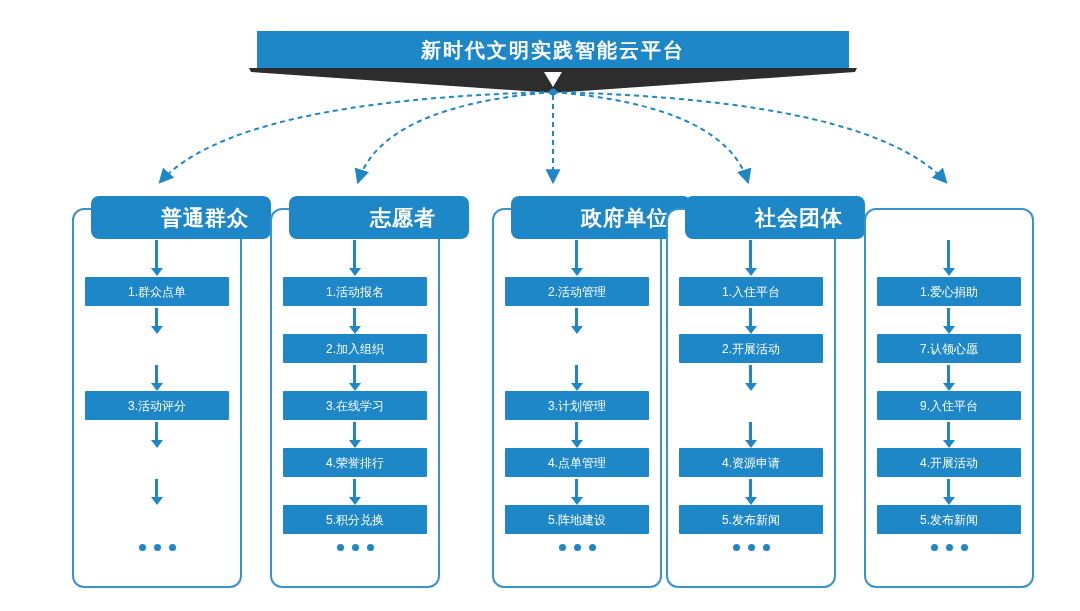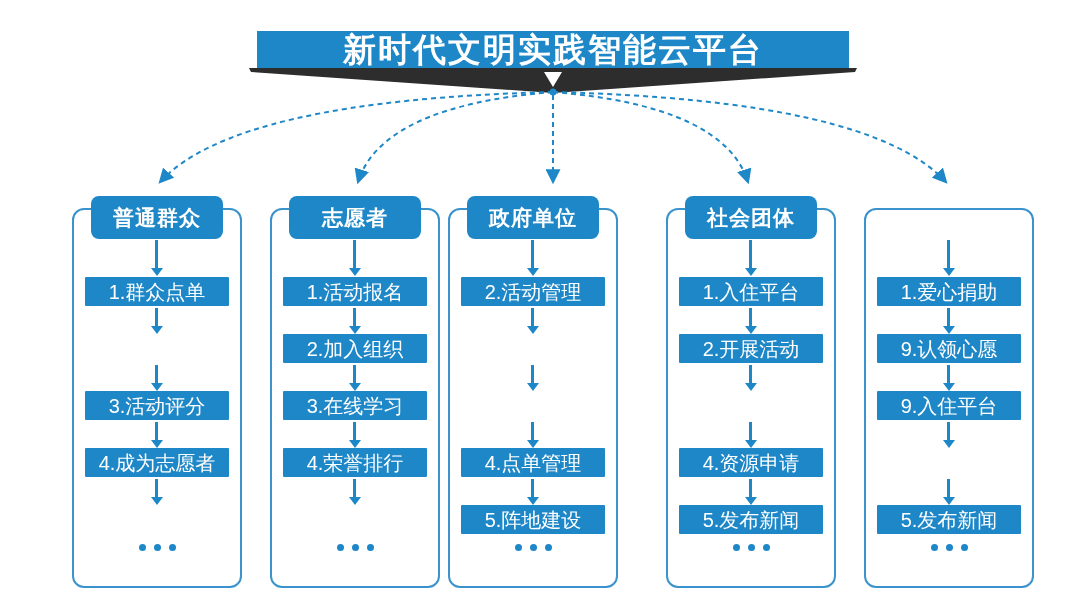--- a/index.html
+++ b/index.html
@@ -5,40 +5,41 @@
   html,body{margin:0;padding:0;}
   body{
     width:1080px;height:611px;position:relative;background:#ffffff;
     font-family:"Liberation Sans","DejaVu Sans",sans-serif;
     overflow:hidden;
   }
   
   .banner-bar{
     position:absolute;left:257px;top:31px;width:592px;height:37px;
     background:#1e87c7;color:#ffffff;text-align:center;line-height:38px;
-    font-size:33px;font-weight:700;letter-spacing:2px;
+    font-size:20px;font-weight:700;letter-spacing:2px;
   }
   
   .wires{position:absolute;left:0;top:0;width:1080px;height:611px;pointer-events:none;}
   
   .col{
     position:absolute;top:208px;width:170px;height:380px;
     border:2px solid #3a93cc;border-radius:12px;background:#ffffff;
     box-sizing:border-box;
   }
   .col-title{
     position:absolute;left:17px;top:-14px;width:132px;height:43px;
     background:#1e87c7;border-radius:8px;color:#ffffff;
     text-align:center;line-height:44px;font-size:21px;font-weight:700;
     letter-spacing:1px;
+    padding-left:48px;
   }
   .step{
     position:absolute;left:11px;width:144px;height:29px;
     background:#1e87c7;color:#ffffff;text-align:center;line-height:30px;
-    font-size:20px;border-radius:1px;
+    font-size:12px;border-radius:1px;
   }
   .s1{top:67px}.s2{top:124px}.s3{top:181px}.s4{top:238px}.s5{top:295px}
   
   .varrow{position:absolute;left:81px;width:3px;background:#1e87c7;}
   .varrow::after{
     content:"";position:absolute;left:50%;transform:translateX(-50%);
     bottom:-8px;width:0;height:0;
     border-left:6px solid transparent;border-right:6px solid transparent;
     border-top:8px solid #1e87c7;
   }
@@ -77,53 +78,54 @@
 </div>
 
 <div class="col" style="left:72px">
   <div class="col-title">普通群众</div>
   <div class="varrow a-head"></div>
   <div class="step s1">1.群众点单</div>
   <div class="varrow a1"></div>
   <div class="varrow a2"></div>
   <div class="step s3">3.活动评分</div>
   <div class="varrow a3"></div>
-  <div class="step s4">4.成为志愿者</div>
   <div class="varrow a4"></div>
   <div class="dots">
     <span class="dot"></span>
     <span class="dot"></span>
     <span class="dot"></span>
   </div>
 </div>
 
 <div class="col" style="left:270px">
   <div class="col-title">志愿者</div>
   <div class="varrow a-head"></div>
   <div class="step s1">1.活动报名</div>
   <div class="varrow a1"></div>
   <div class="step s2">2.加入组织</div>
   <div class="varrow a2"></div>
   <div class="step s3">3.在线学习</div>
   <div class="varrow a3"></div>
   <div class="step s4">4.荣誉排行</div>
   <div class="varrow a4"></div>
+  <div class="step s5">5.积分兑换</div>
   <div class="dots">
     <span class="dot"></span>
     <span class="dot"></span>
     <span class="dot"></span>
   </div>
 </div>
 
-<div class="col" style="left:448px">
+<div class="col" style="left:492px">
   <div class="col-title">政府单位</div>
   <div class="varrow a-head"></div>
   <div class="step s1">2.活动管理</div>
   <div class="varrow a1"></div>
   <div class="varrow a2"></div>
+  <div class="step s3">3.计划管理</div>
   <div class="varrow a3"></div>
   <div class="step s4">4.点单管理</div>
   <div class="varrow a4"></div>
   <div class="step s5">5.阵地建设</div>
   <div class="dots">
     <span class="dot"></span>
     <span class="dot"></span>
     <span class="dot"></span>
   </div>
 </div>
@@ -143,24 +145,25 @@
     <span class="dot"></span>
     <span class="dot"></span>
     <span class="dot"></span>
   </div>
 </div>
 
 <div class="col" style="left:864px">
   <div class="varrow a-head"></div>
   <div class="step s1">1.爱心捐助</div>
   <div class="varrow a1"></div>
-  <div class="step s2">9.认领心愿</div>
+  <div class="step s2">7.认领心愿</div>
   <div class="varrow a2"></div>
   <div class="step s3">9.入住平台</div>
   <div class="varrow a3"></div>
+  <div class="step s4">4.开展活动</div>
   <div class="varrow a4"></div>
   <div class="step s5">5.发布新闻</div>
   <div class="dots">
     <span class="dot"></span>
     <span class="dot"></span>
     <span class="dot"></span>
   </div>
 </div>
 
 </body></html>

